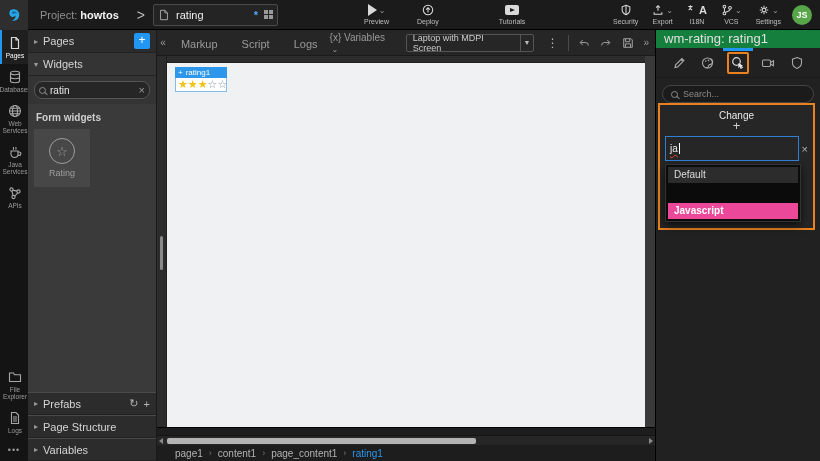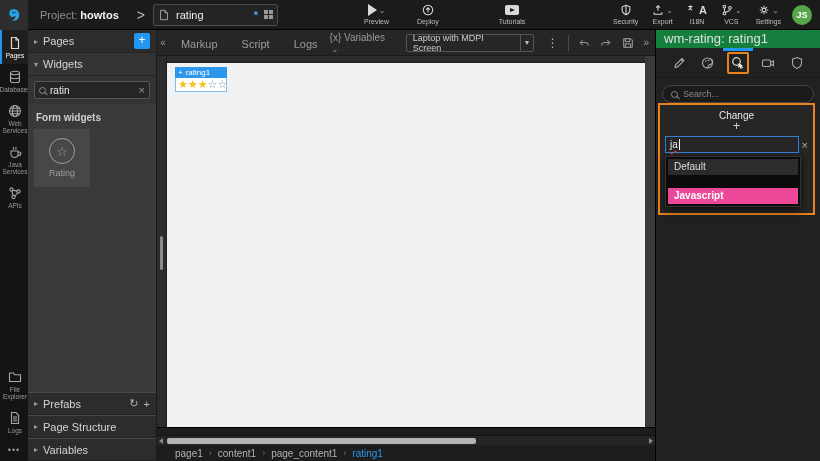--- a/index.html
+++ b/index.html
@@ -36,21 +36,21 @@
   .rail-more { color:#9a9a9a; text-align:center; padding:6px 0; font-size:9px; letter-spacing:1px; cursor:pointer; }
 
   
   .lpanel { position:absolute; left:28px; top:30px; width:129px; height:431px; background:#3a3a3a; display:flex; flex-direction:column; border-right:1px solid #1a1a1a; }
   .acc-row { height:23px; background:#2c2c2c; border-bottom:1px solid #222; display:flex; align-items:center; padding:0 6px; gap:5px; color:#d5d5d5; cursor:pointer; flex:none; }
   .acc-row .tri { color:#9a9a9a; font-size:8px; }
   .acc-row .grow { flex:1; }
   .plusbtn { width:16px; height:16px; background:#2196f3; border-radius:2px; color:#fff; font-size:12px; line-height:14px; text-align:center; cursor:pointer; }
   .widgets-hd { background:#343434; }
   .searchwrap { padding:5px 6px; background:#343434; flex:none; }
-  .searchbox { height:18px; background:#262626; border:1px solid #555; border-radius:2px; display:flex; align-items:center; padding:0 4px; gap:4px; }
+  .searchbox { height:18px; background:#262626; border:1px solid #555; border-radius:8px; display:flex; align-items:center; padding:0 4px; gap:4px; }
   .searchbox input { flex:1; min-width:0; background:transparent; border:none; outline:none; color:#e8e8e8; font-size:10px; font-family:"Liberation Sans",sans-serif; }
   .clear-x { color:#9a9a9a; font-size:11px; cursor:pointer; }
   .mag { width:7px; height:7px; border:1px solid #8a8a8a; border-radius:50%; position:relative; flex:none; }
   .mag::after { content:""; position:absolute; width:4px; height:1px; background:#8a8a8a; right:-3px; bottom:-1px; transform:rotate(45deg); }
   .group-lbl { color:#cfcfcf; font-size:10px; font-weight:bold; padding:8px 8px 6px 8px; flex:none; }
   .tile { width:56px; height:58px; background:#474747; margin-left:6px; display:flex; flex-direction:column; align-items:center; justify-content:center; gap:4px; color:#9f9f9f; font-size:9px; cursor:grab; flex:none; }
   .tile .circ { width:26px; height:26px; border:1px solid #9f9f9f; border-radius:50%; display:flex; align-items:center; justify-content:center; font-size:13px; color:#9f9f9f; }
   .lp-fill { flex:1; }
   .acc-bottom { border-top:1px solid #4a4a4a; }
   .mini-ic { color:#b5b5b5; font-size:11px; cursor:pointer; }
@@ -103,25 +103,25 @@
   .rp-slot.active .obox { border:2px solid #e8821e; border-radius:2px; padding:2px; display:flex; }
   .rp-search { margin:7px 6px; height:18px; background:#1b1b1b; border:1px solid #444; border-radius:9px; display:flex; align-items:center; gap:5px; padding:0 8px; }
   .rp-search input { flex:1; min-width:0; background:transparent; border:none; outline:none; color:#bbb; font-size:9px; font-family:"Liberation Sans",sans-serif; }
   .rp-search input::placeholder { color:#8a8a8a; }
 
   .changebox { position:absolute; left:2px; top:73px; width:157px; border:2px solid #e8821e; padding:5px 5px 6px 5px; background:#262626; }
   .ch-head { display:flex; align-items:center; justify-content:space-between; margin-bottom:5px;flex-direction:column; }
   .ch-title { color:#e8e8e8; font-size:10px; }
   .ch-add { color:#d0d0d0; font-size:13px; line-height:10px; cursor:pointer; }
   .ch-inputrow { display:flex; align-items:center; gap:3px; }
-  .ch-input { flex:1; height:17px; background:#262626; border:1px solid #2f7fd6; display:flex; align-items:center; padding:0 4px; cursor:text; }
+  .ch-input { flex:1; height:25px; background:#262626; border:1px solid #2f7fd6; display:flex; align-items:center; padding:0 4px; cursor:text; }
   .misspell { color:#eee; font-size:10px; text-decoration:underline; text-decoration-style:wavy; text-decoration-color:#e04733; text-underline-offset:2px; border-right:1px solid #fff; padding-right:1px; }
   .ch-clear { color:#b0b0b0; font-size:11px; cursor:pointer; }
   .ch-dd { margin-top:3px; width:95%; background:#0b0b0b; border:1px solid #333; box-shadow:0 3px 8px rgba(0,0,0,.7); padding:2px; }
-  .ch-opt { height:16px; line-height:16px; padding:0 6px; font-size:10px; color:#ddd; background:#2c2c2c; cursor:pointer; margin-bottom:13px; }
+  .ch-opt { height:16px; line-height:16px; padding:0 6px; font-size:10px; color:#ddd; background:#2c2c2c; cursor:pointer; margin-bottom:20px; }
   .ch-opt.selected { background:#ec4899; color:#fff; font-weight:bold; margin-bottom:0; }
 
   svg.ic14 { width:14px; height:14px; }
   svg.ic12 { width:12px; height:12px; }
   .st { stroke:#a8a8a8; stroke-width:1.1; fill:none; }
   .stw { stroke:#d9d9d9; stroke-width:1.2; fill:none; }
 </style>
 </head>
 <body>
 

